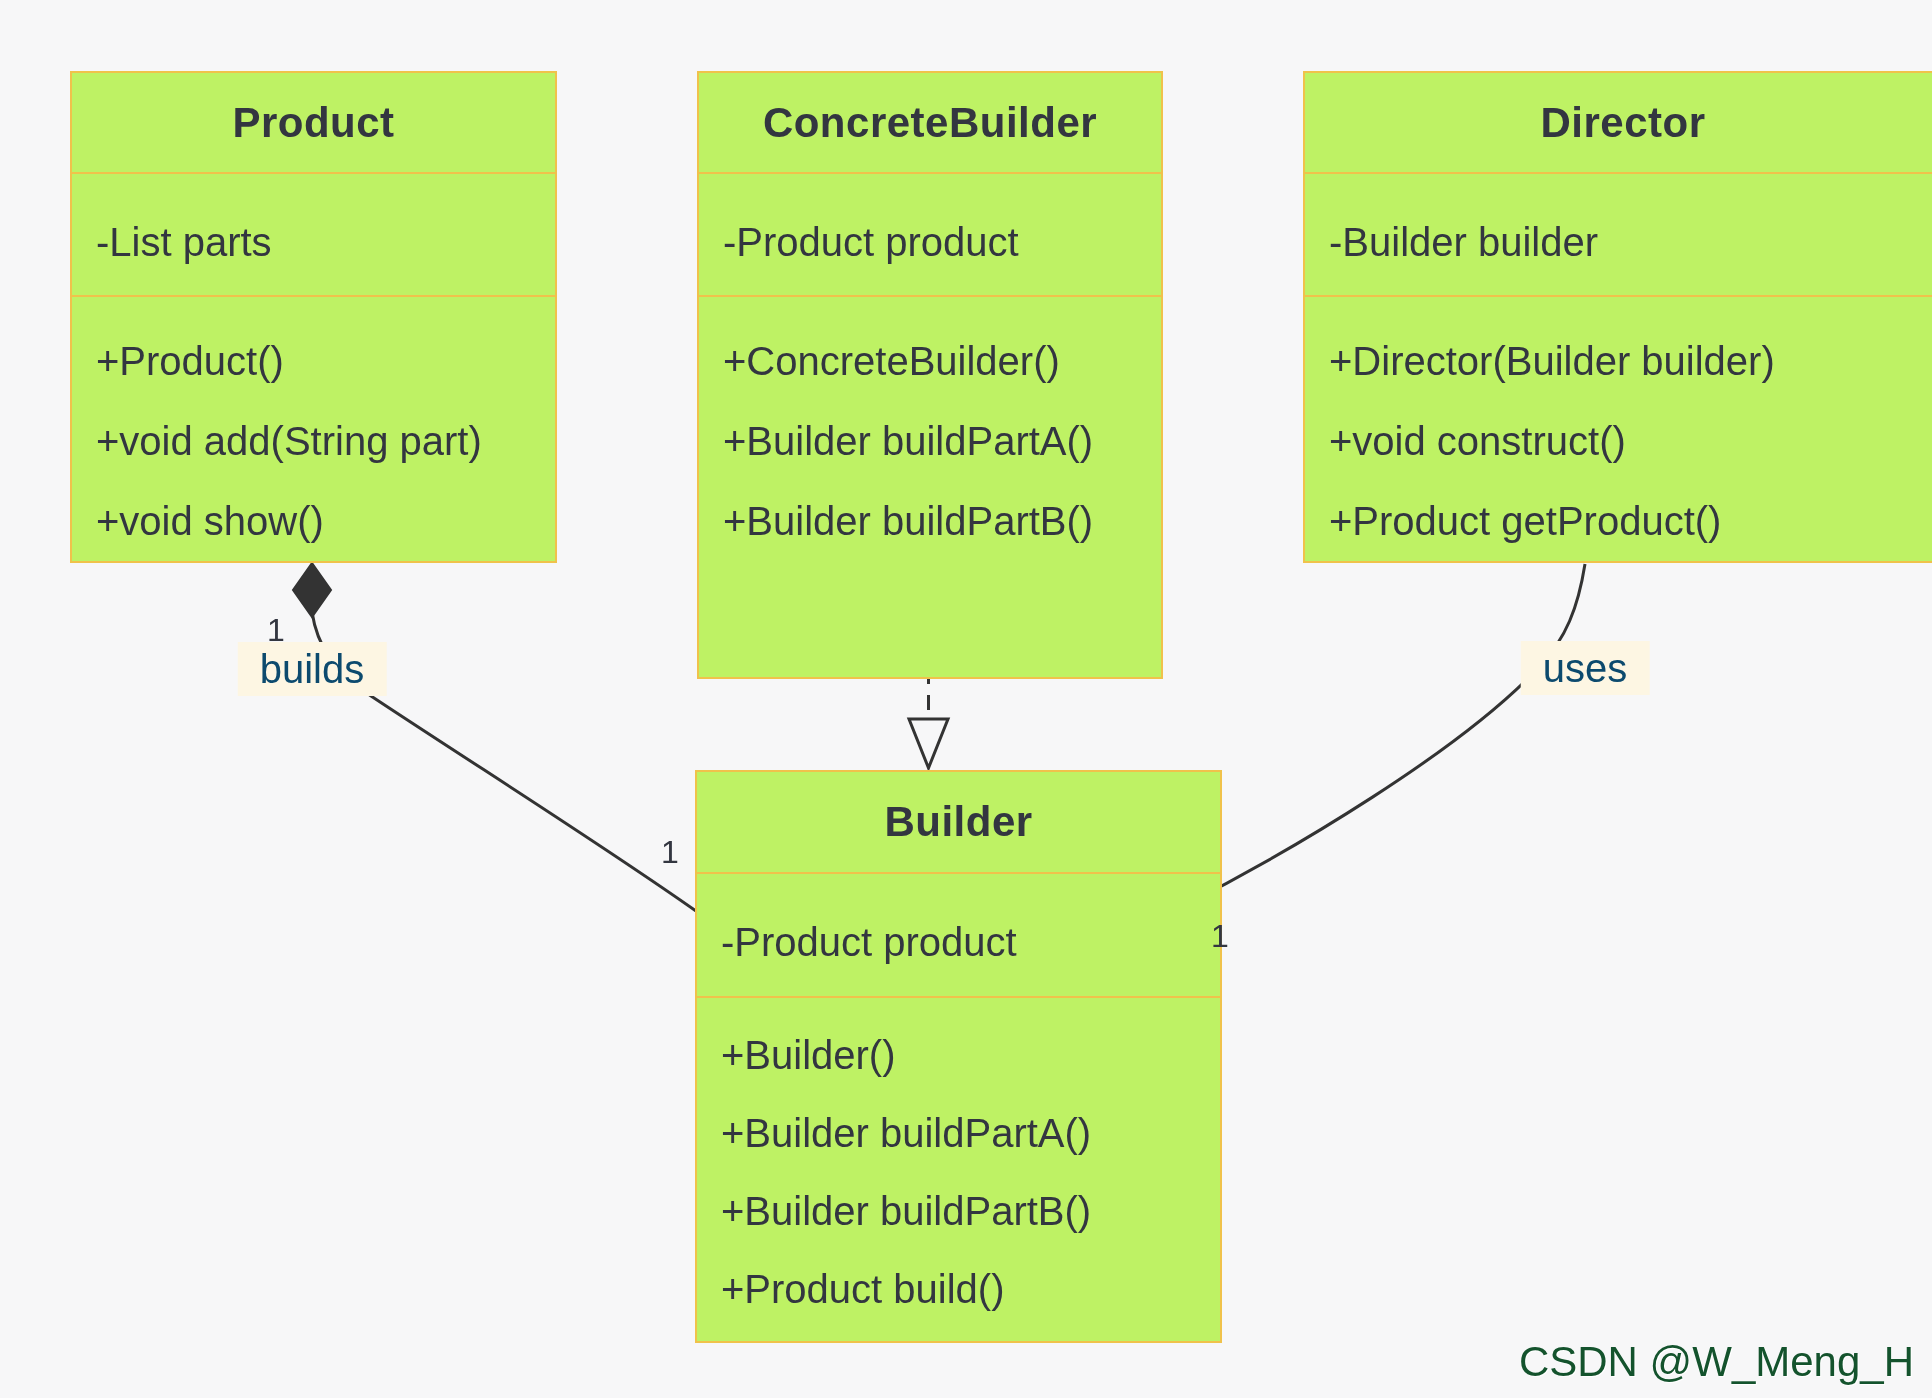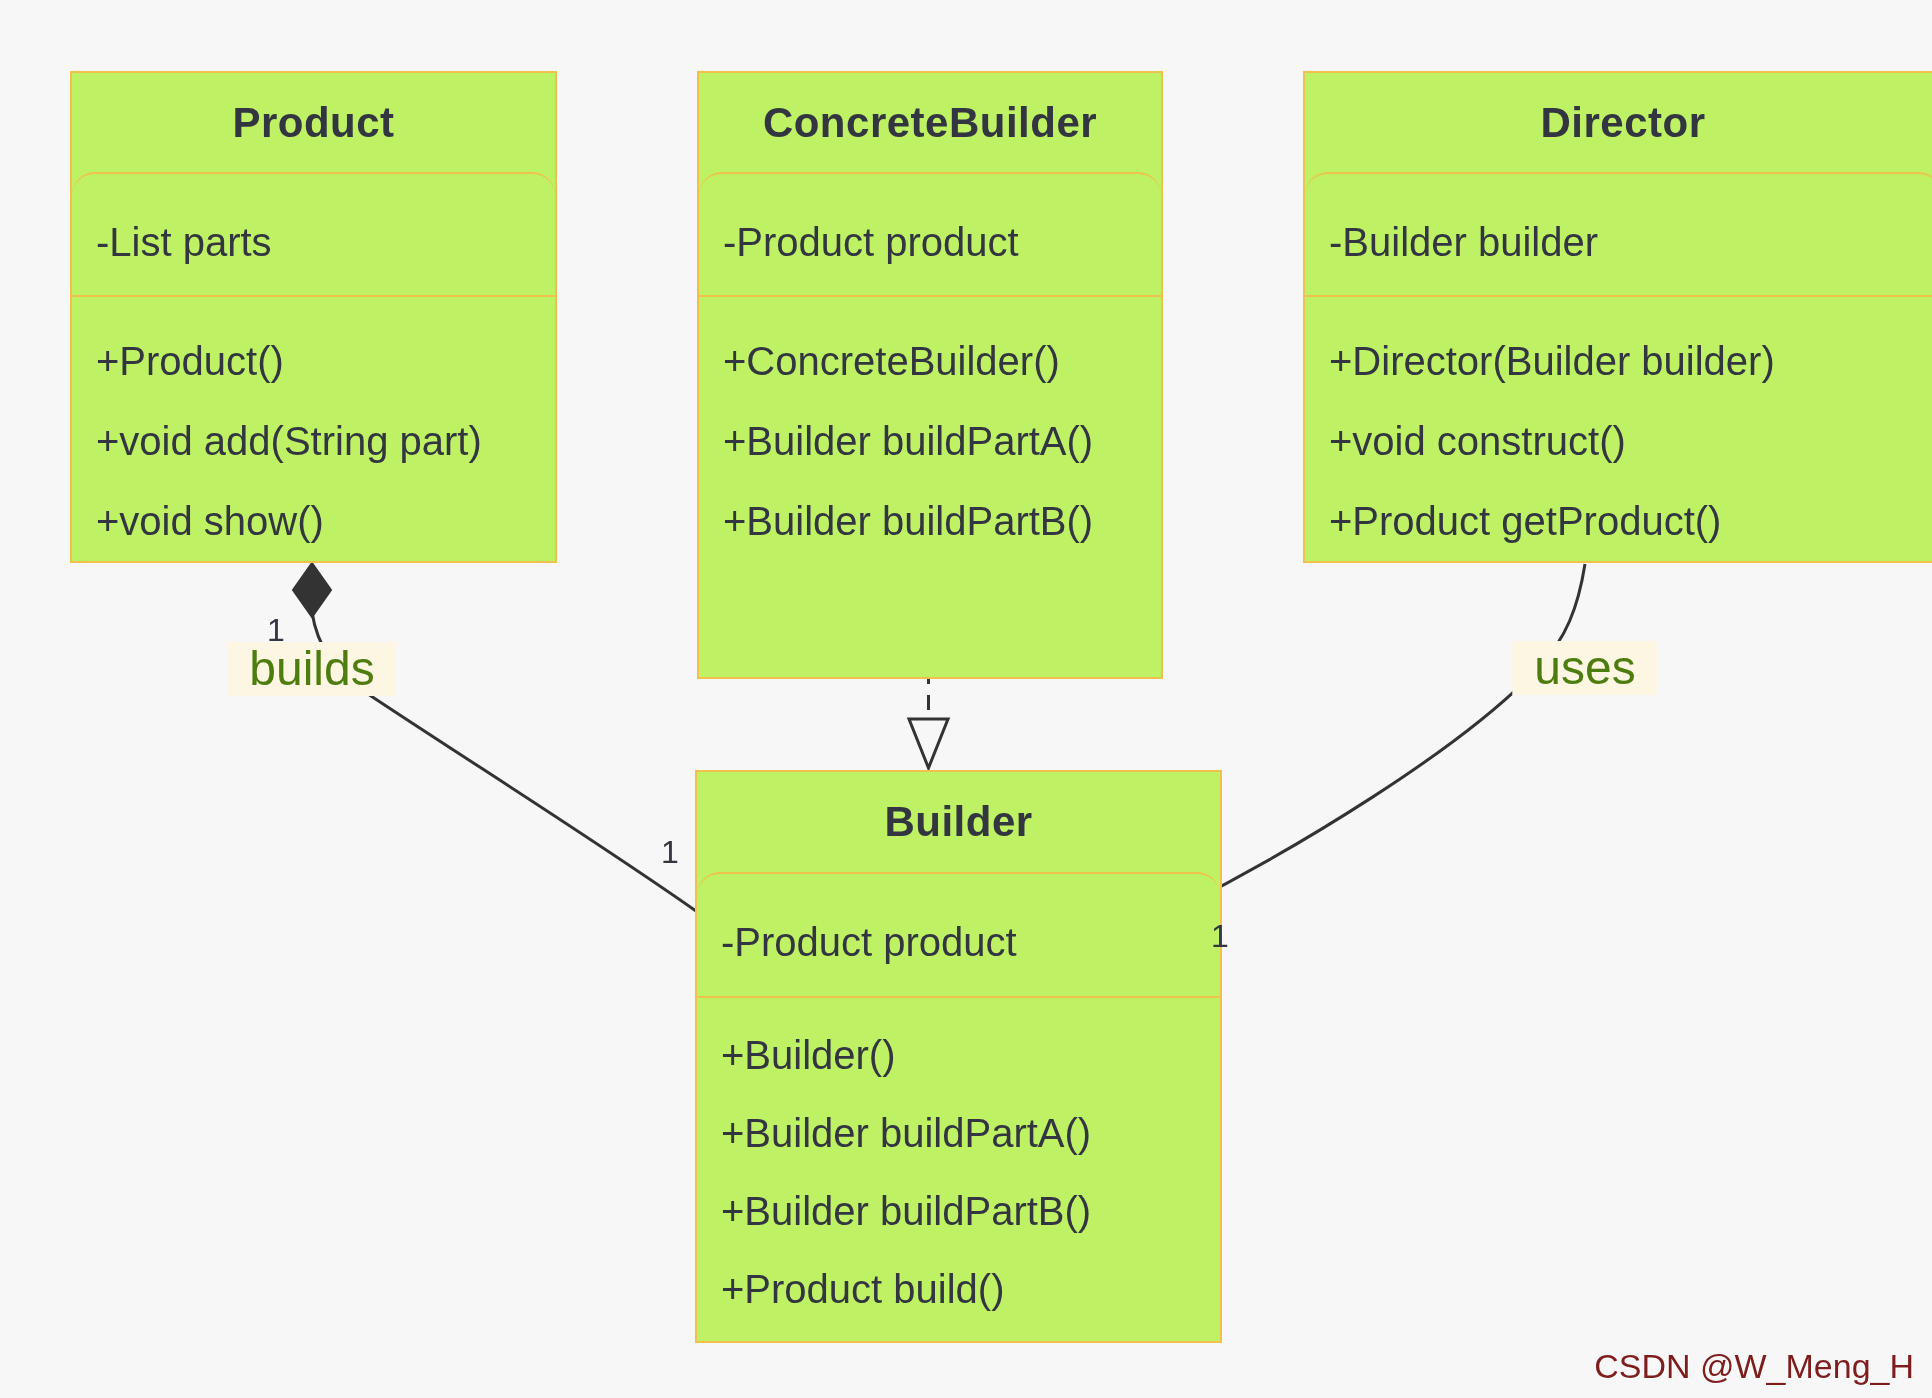--- a/index.html
+++ b/index.html
@@ -47,21 +47,20 @@
     letter-spacing: 0.5px;
   }
   .box-builder .class-title { height: 100px; }
 
   .class-attrs {
     flex: 0 0 auto;
     height: 123px;
     border-top: 2.5px solid #f0c24b;
     box-sizing: border-box;
     padding: 28px 0 0 24px;
-    border-radius: 23px;
   }
   .box-builder .class-attrs { height: 124px; }
 
   .class-methods {
     flex: 1 1 auto;
     border-top: 2.5px solid #f0c24b;
     box-sizing: border-box;
     padding: 24px 0 13px 24px;
   }
   .box-builder .class-methods { padding-top: 18px; }
@@ -72,38 +71,38 @@
     white-space: nowrap;
   }
   .box-builder .member { line-height: 78px; }
   .class-attrs .member { line-height: 80px; }
 
   .edge-label {
     position: absolute;
     transform: translate(-50%, -50%);
     background: #fdf6e3;
     padding: 3px 22px;
-    font-size: 48px;
+    font-size: 40px;
     line-height: 48px;
-    color: #4d7c0f;
+    color: #0c4a6e;
     white-space: nowrap;
   }
   .multiplicity {
     position: absolute;
     transform: translate(-50%, -50%);
     font-size: 32px;
     color: #333640;
     white-space: nowrap;
   }
   .watermark {
     position: absolute;
     right: 18px;
     bottom: 12px;
-    font-size: 34px;
-    color: #7f1d1d;
+    font-size: 42px;
+    color: #14532d;
     text-shadow: 1px 1px 0 #ffffff;
     white-space: nowrap;
     text-align: center;
   }
 </style>
 </head>
 <body>
 
 <div class="canvas">
 

